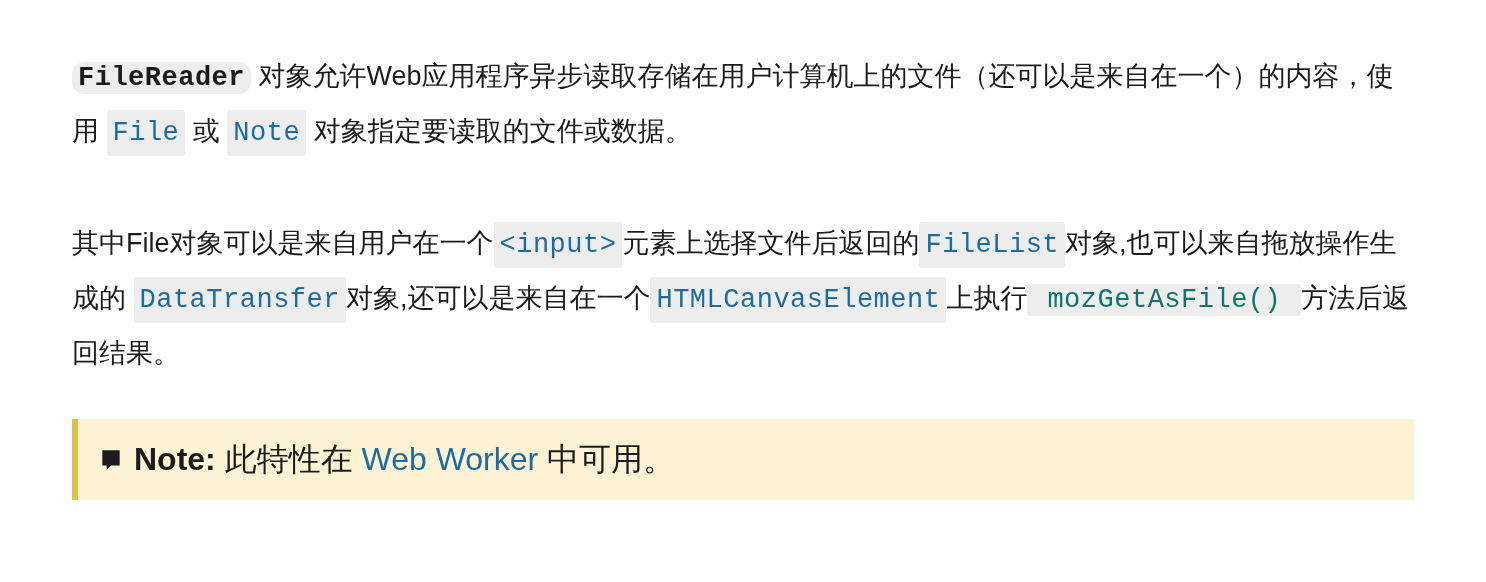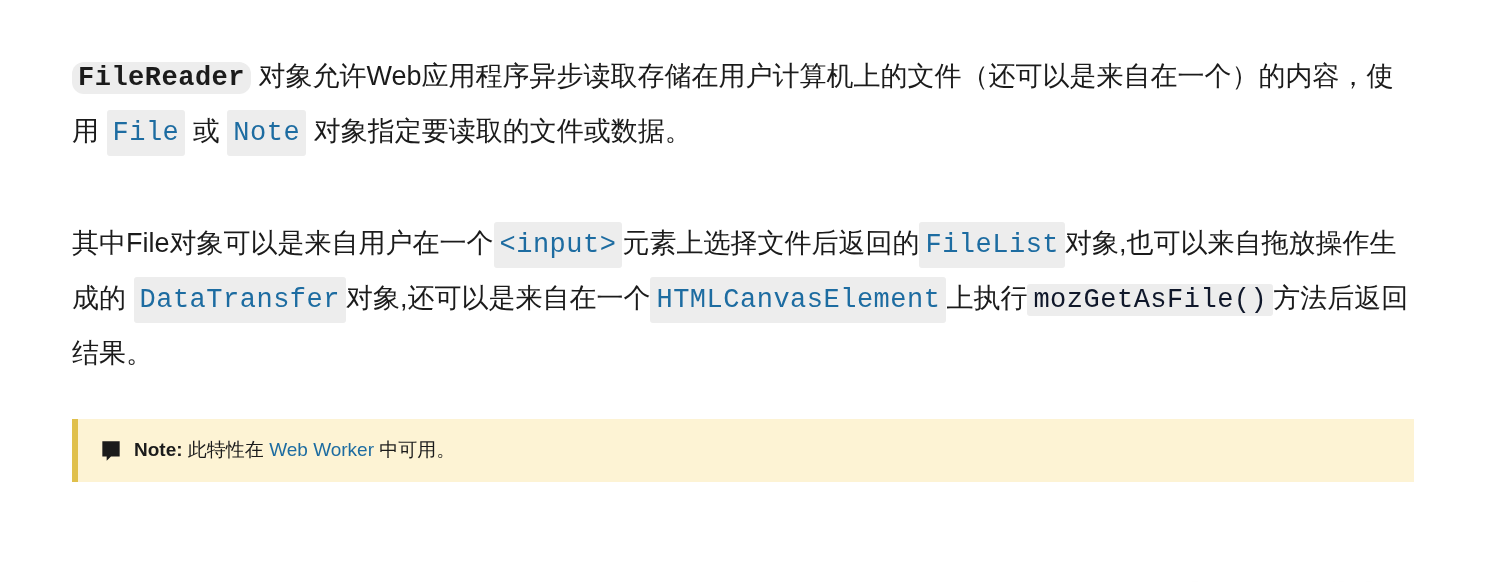--- a/index.html
+++ b/index.html
@@ -32,33 +32,33 @@
       background: #ededed;
       padding: 8px 6px;
       border-radius: 3px;
       color: #1d6ca1;
       letter-spacing: 0.5px;
       text-decoration: none;
     }
     .code-plain {
       font-family: Consolas, "Liberation Mono", Menlo, Courier, monospace;
       background: #ededed;
-      padding: 1px 6px;
+      padding: 1px 20px;
       border-radius: 3px;
-      color: #0f172a;
+      color: #0f766e;
       letter-spacing: 0.5px;
     }
     .note-box {
       background: #fdf3d4;
       border-left: 6px solid #e0c04c;
       padding: 18px 32px 18px 20px;
       display: flex;
       align-items: center;
       gap: 10px;
-      font-size: 19px;
+      font-size: 32px;
       line-height: 1.4;
     }
     .note-icon {
       width: 26px;
       height: 26px;
       flex-shrink: 0;
     }
     .note-text strong {
       font-weight: 700;
     }

